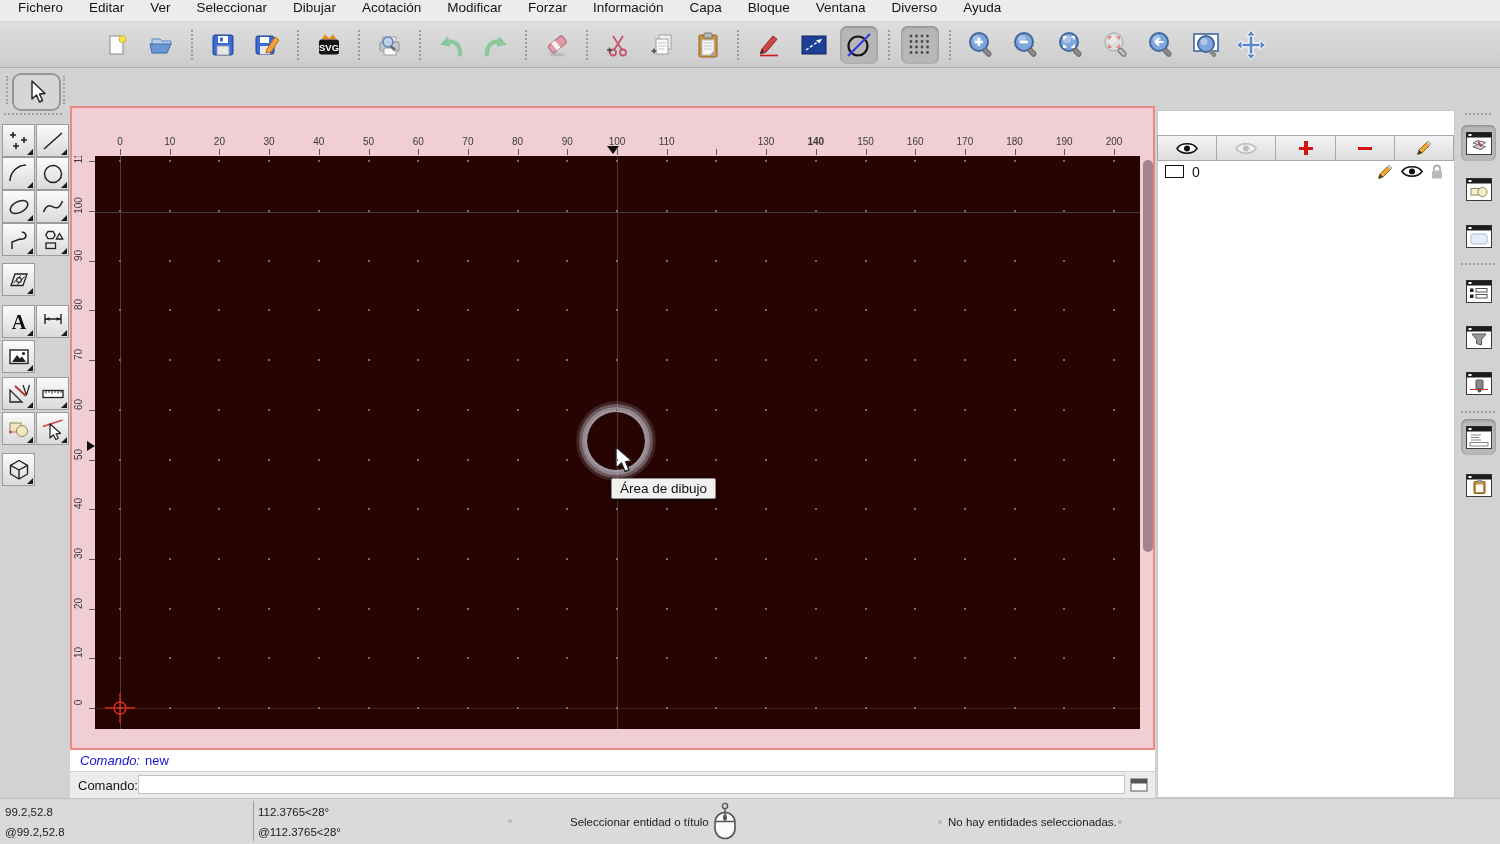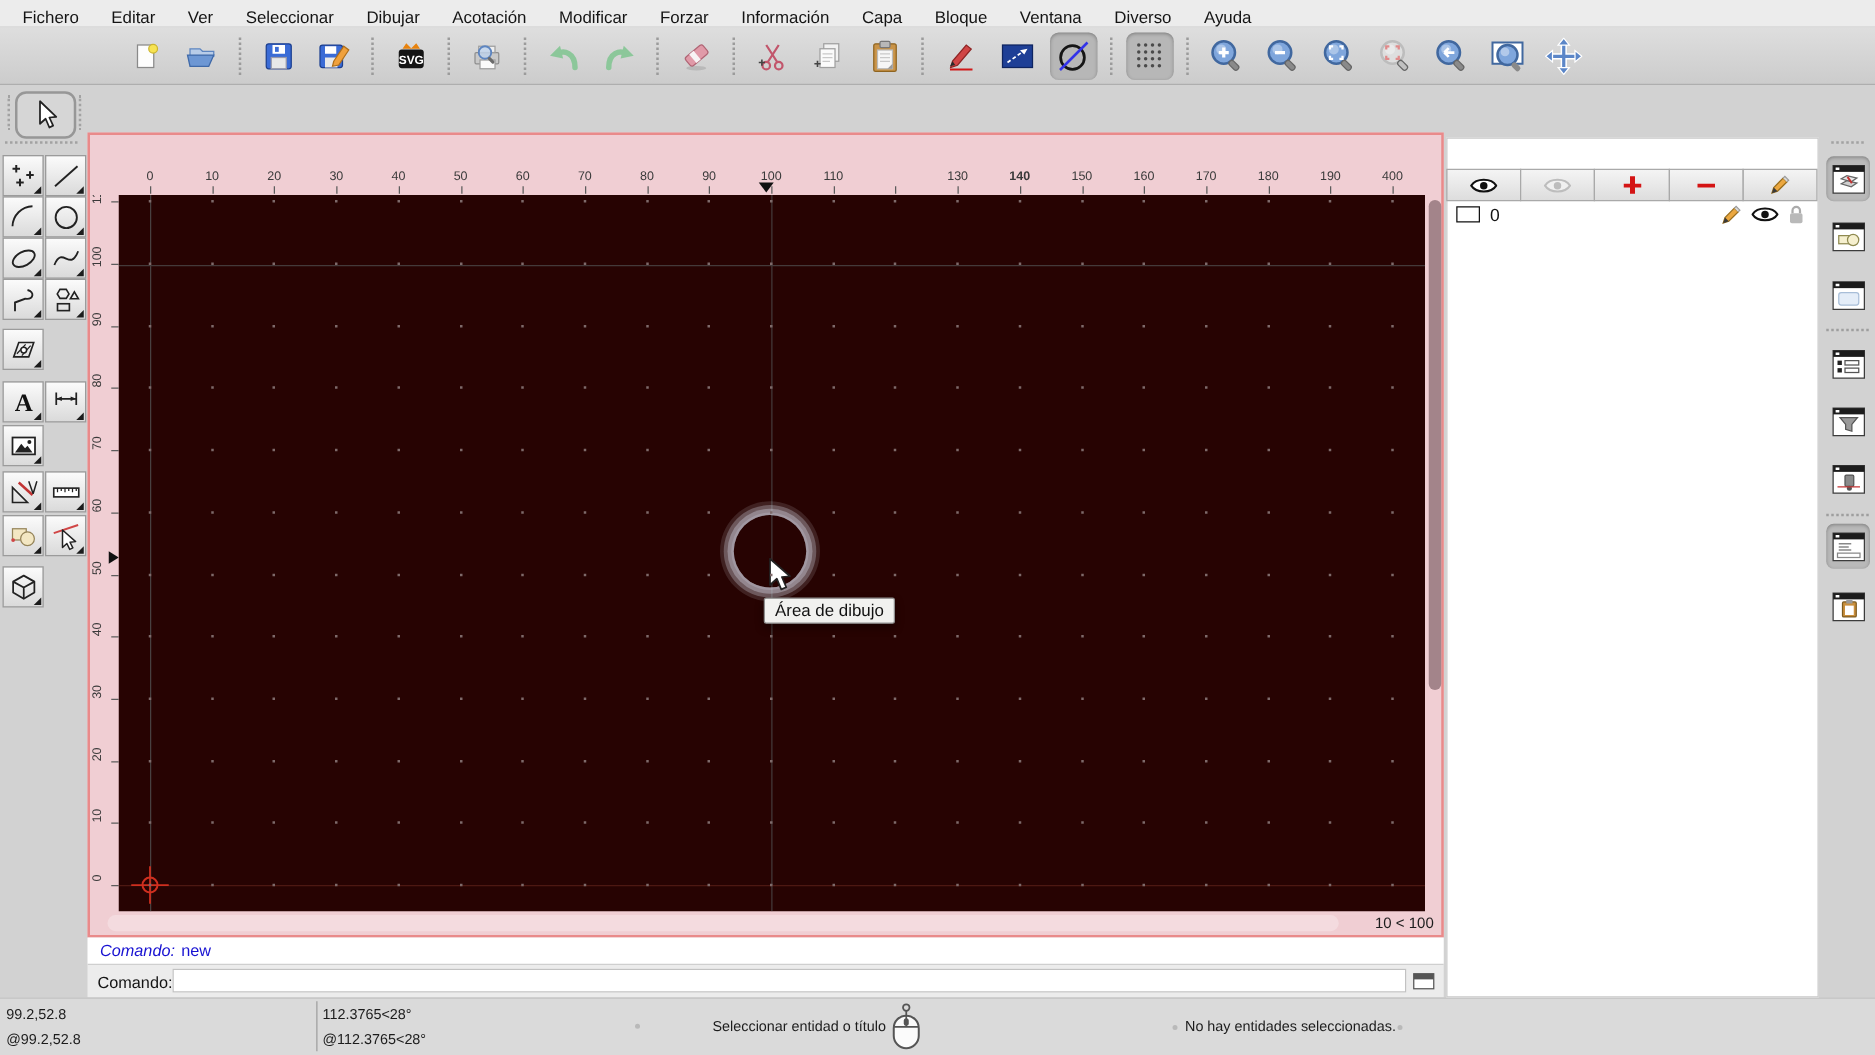--- a/index.html
+++ b/index.html
@@ -1,21 +1,21 @@
 <!DOCTYPE html>
 <html><head>
 <meta charset="utf-8">
 <style>
   html,body{margin:0;padding:0;}
   body{width:1500px;height:844px;position:relative;overflow:hidden;
        background:#d2d2d2;font-family:"Liberation Sans",sans-serif;color:#141414;}
   svg{display:block}
   
   #menubar{position:absolute;left:0;top:0;width:1500px;height:22px;background:#ececec;
-           border-bottom:1px solid #d6d6d6;display:flex;align-items:flex-end;padding-left:18px;
+           border-bottom:1px solid #d6d6d6;display:flex;align-items:flex-start;padding-left:18px;
            font-size:13.5px;box-sizing:border-box;}
   .menu-item{padding:0 13px 0 0;margin-right:13px;white-space:nowrap;padding:0;margin-right:26px;}
   
   #toolbar{position:absolute;left:0;top:22px;width:1500px;height:46px;
            background:linear-gradient(#dedede,#cccccc);border-bottom:1px solid #aeaeae;
            display:flex;align-items:center;padding-left:94px;box-sizing:border-box;}
   .tb-btn{width:38px;height:38px;border-radius:7px;display:flex;align-items:center;justify-content:center;flex:none;margin:0 3.5px;}
   .tb-btn.pressed{background:#b7b7b7;box-shadow:inset 0 1px 3px rgba(0,0,0,.3);}
   .tb-sep{width:0;height:30px;border-left:2px dotted #9b9b9b;margin:0 7px;flex:none;}
   
@@ -550,21 +550,21 @@
       <span class="rlabel" style="left: 758.5px; top: 2px;">150</span>
       <span class="rtick-h" style="left: 770.5px;"></span>
       <span class="rlabel" style="left: 808.2px; top: 2px;">160</span>
       <span class="rtick-h" style="left: 820.2px;"></span>
       <span class="rlabel" style="left: 857.9px; top: 2px;">170</span>
       <span class="rtick-h" style="left: 869.9px;"></span>
       <span class="rlabel" style="left: 907.6px; top: 2px;">180</span>
       <span class="rtick-h" style="left: 919.6px;"></span>
       <span class="rlabel" style="left: 957.3px; top: 2px;">190</span>
       <span class="rtick-h" style="left: 969.3px;"></span>
-      <span class="rlabel" style="left: 1007px; top: 2px;">400</span>
+      <span class="rlabel" style="left: 1007px; top: 2px;">200</span>
       <span class="rtick-h" style="left: 1019px;"></span>
     </div>
   <div id="vruler">
     <div id="vmarker" style="top:285px;"></div>
   <span class="rlabel" style="left: -5px; top: -5.7px; width: 22px; transform: rotate(-90deg);">110</span>
       <span class="rtick-v" style="top: 5.3px;"></span>
       <span class="rlabel" style="left: -5px; top: 44px; width: 22px; transform: rotate(-90deg);">100</span>
       <span class="rtick-v" style="top: 55px;"></span>
       <span class="rlabel" style="left: -5px; top: 93.7px; width: 22px; transform: rotate(-90deg);">90</span>
       <span class="rtick-v" style="top: 104.7px;"></span>
@@ -852,24 +852,20 @@
       <div class="gdot" style="left: 819.2px; top: 4.3px;"></div>
       <div class="gdot" style="left: 868.9px; top: 4.3px;"></div>
       <div class="gdot" style="left: 918.6px; top: 4.3px;"></div>
       <div class="gdot" style="left: 968.3px; top: 4.3px;"></div>
       <div class="gdot" style="left: 1018px; top: 4.3px;"></div>
     </div>
 
   <div id="vscroll">
       <div id="vthumb"></div>
     </div>
-  <div id="dw-bottom">
-    <div id="hthumb"></div>
-    <span id="grid-ind">10 &lt; 100</span>
-  </div>
 </div>
 
 <div id="cmdhist">
   <span class="prompt">Comando:</span>
   <span>new</span>
 </div>
 <div id="cmdrow">
   <span>Comando:</span>
   <input id="cmdinput" type="text" value="" style="">
   <span id="cmdwin-btn">

